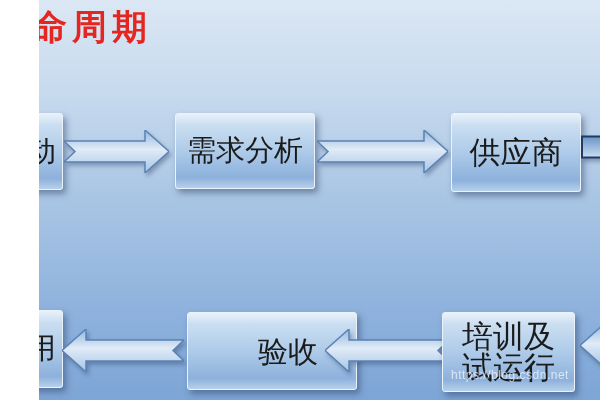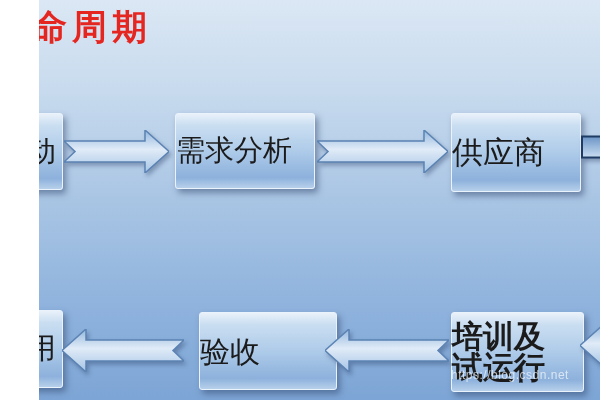--- a/index.html
+++ b/index.html
@@ -14,21 +14,21 @@
     font-size:35px; letter-spacing:5px; font-weight:600;
     color:#e52620; white-space:nowrap;
   }
   .node{
     position:absolute; border-radius:3px;
     border:1px solid #eaf2fb;
     background:linear-gradient(180deg,#e9f1fa 0%, #cadeف1 15%, #aecbe9 50%, #8db1dc 86%, #b7d0ea 100%);
     background:linear-gradient(180deg,#e9f1fa 0%, #cadef1 15%, #aecbe9 50%, #8db1dc 86%, #b7d0ea 100%);
     box-shadow:3px 4px 6px rgba(45,65,105,0.5);
     color:#1b1b1b;
-    display:flex; flex-direction:column; align-items:flex-start; justify-content:center;
+    display:flex; flex-direction:column; align-items:center; justify-content:center;
     text-align:center;
   }
   .node .lbl{ font-size:29px; line-height:1.1; white-space:nowrap; }
   .node .lbl2{ font-size:31px; line-height:31px; white-space:nowrap; }
   .node.cut{ align-items:flex-end; }
   .node.cut .lbl{ padding-right:6px; }
   .arrow{ position:absolute; filter:drop-shadow(2px 3px 2px rgba(45,65,105,0.4)); }
   .watermark{
     position:absolute; left:412px; top:368px;
     font-family:"Liberation Sans","DejaVu Sans",sans-serif;
@@ -82,29 +82,29 @@
   </svg>
 
   <div class="node cut" style="left:-60px;top:310px;width:82px;height:76px;">
     <div class="lbl">用</div>
   </div>
 
   <svg class="arrow" style="left:23px;top:329px;" width="122" height="43">
     <polygon points="122,11 24,11 24,0 0,21.5 24,43 24,32 122,32 111,21.5" fill="url(#gA)" stroke="#5b83b3" stroke-width="1.5"></polygon>
   </svg>
 
-  <div class="node" style="left:160px;top:312px;width:136px;height:76px;">
+  <div class="node" style="left:148px;top:312px;width:136px;height:76px;padding-left:32px;">
     <div class="lbl" style="font-size:30px">验收</div>
   </div>
 
   <svg class="arrow" style="left:286px;top:329px;" width="124" height="43">
     <polygon points="124,11 24,11 24,0 0,21.5 24,43 24,32 124,32 113,21.5" fill="url(#gA)" stroke="#5b83b3" stroke-width="1.5"></polygon>
   </svg>
 
-  <div class="node" style="left:412px;top:312px;width:131px;height:78px;font-weight:bold;">
+  <div class="node" style="left:403px;top:312px;width:131px;height:78px;">
     <div class="lbl2">培训及</div>
     <div class="lbl2">试运行</div>
   </div>
 
   <svg class="arrow" style="left:541px;top:324px;" width="59" height="43">
     <polygon points="75,11 24,11 24,0 0,21.5 24,43 24,32 75,32" fill="url(#gA)" stroke="#5b83b3" stroke-width="1.5"></polygon>
   </svg>
 
   <div class="watermark">https://blog.csdn.net</div>
 

